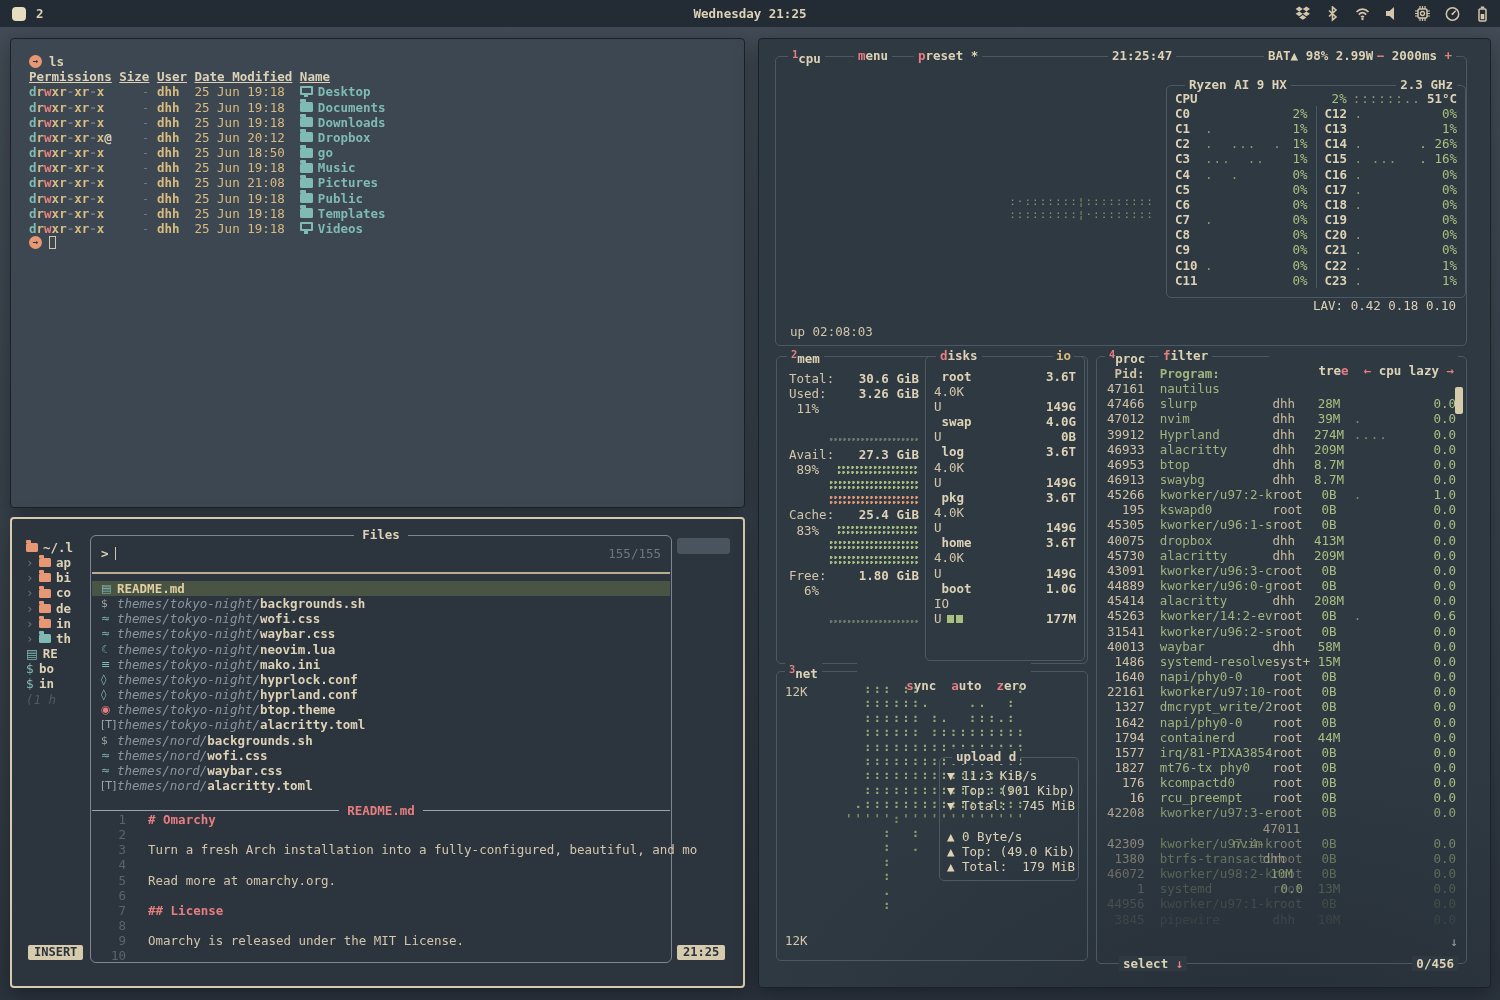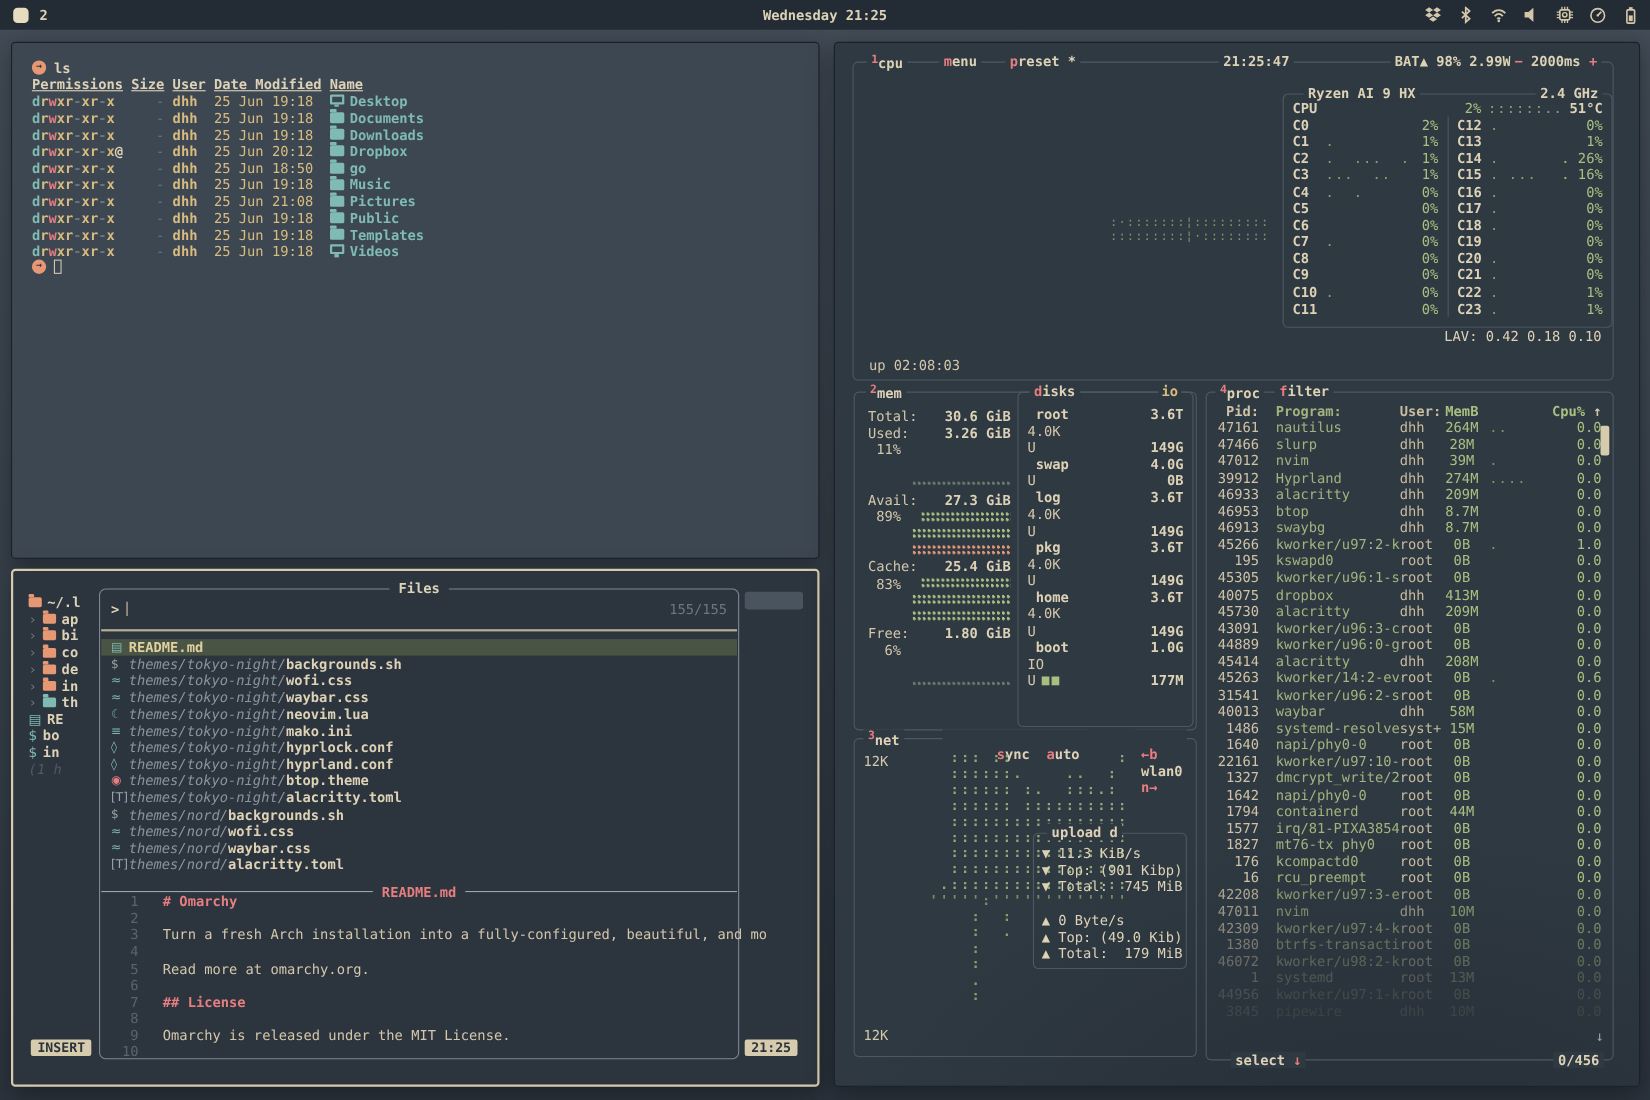--- a/index.html
+++ b/index.html
@@ -268,21 +268,21 @@
     <div class="btitle" style="left:488px"><span>BAT▲ 98% 2.99W</span></div>
     <div class="btitle" style="right:10px;left:auto"><span class="hot">−</span> <span>2000ms</span> <span class="hot">+</span></div>
 
     <div class="cpu-graph">
         <div>:·:::::::¦:::::::::</div>
         <div>:::::::::¦·::::::::</div>
       </div>
 
     <div class="ryzen">
       <div class="btitle" style="left:18px"><span>Ryzen AI 9 HX</span></div>
-      <div class="ry-freq">2.4 GHz</div>
+      <div class="ry-freq">2.3 GHz</div>
       <div class="corehead">
         <span class="cname" style="width:auto">CPU</span>
         <span style="margin-left:auto" class="greenc">2%</span>
         <span class="cdots" style="flex:none;padding:0 6px">::::::..</span>
         <span class="creamb">51°C</span>
       </div>
       <div class="coregrid">
           <div class="corerow">
             <div class="corecell"><span class="cname">C0</span><span class="cdots"></span><span class="cpct">2%</span></div>
             <div class="corecell rt"><span class="cname">C12</span><span class="cdots">.</span><span class="cpct">0%</span></div>
@@ -381,45 +381,43 @@
           <div class="drow"><span>U</span><span style="margin-left: 5px;"><span class="ioblk"></span><span class="ioblk"></span></span><span class="dval">177M</span></div>
         </div>
     </div>
   </div>
 
   <div class="bbox net-box">
     <div class="btitle" style="left:8px"><sup>3</sup><span>net</span></div>
     <div class="net-title-extra">
       <span><span class="hot">s</span>ync</span>  <span><span class="hot">a</span>uto</span>  <span><span class="hot">z</span>ero</span>
     </div>
-    <div class="net-iface">
-      <span class="hot">←b</span>
-      <span>wlan0</span>
-      <span class="hot">n→</span>
-    </div>
     <div class="axis12k" style="top:12px">12K</div>
     <div class="axis12k" style="bottom:12px">12K</div>
     <div class="ngraph"><div>  ::: ::          :</div><div>  ::::::.    ..  :</div><div>  :::::: :.  :::.:</div><div>  :::::: ::::::::::</div><div>  :::::::::::::::::</div><div>  :::::::::::::::::</div><div>  :::::::::::::::::</div><div>  :::::::::::::::::</div><div> .:::::::::::::::::</div><div class="base">''''':'''''''''''''</div><div class="up">    :  :</div><div class="up">    :  .</div><div class="up">    :</div><div class="up">    :</div><div class="up">    .</div><div class="up">    :</div></div>
     <div class="netinfo">
       <div class="btitle" style="left:12px">upload d</div>
       <div style="padding-top:10px">
           <div class="nirow">▼ 11.3 KiB/s</div>
           <div class="nirow">▼ Top: (901 Kibp)</div>
           <div class="nirow">▼ Total:  745 MiB</div>
           <div class="nirow"></div>
           <div class="nirow">▲ 0 Byte/s</div>
           <div class="nirow">▲ Top: (49.0 Kib)</div>
           <div class="nirow">▲ Total:  179 MiB</div>
         </div>
     </div>
   </div>
 
   <div class="bbox proc-box">
     <div class="btitle" style="left:8px"><sup>4</sup><span>proc</span></div>
     <div class="btitle" style="left:62px"><span class="hot">f</span>ilter</div>
+    <div class="proc-title-r">
+      <span>tre<span class="hot">e</span></span>  <span><span class="hot">←</span> cpu lazy <span class="hot">→</span></span>
+    </div>
     <div class="prochead"><span class="ppid">Pid:</span><span class="pprog"> Program:</span><span class="puser">User:</span><span class="pmem">MemB</span><span class="pdots"></span><span class="pcpu">Cpu%</span><span style="color: rgb(211, 198, 170);"> ↑</span></div>
     <div class="procrows">
         <div class="procrow"><span class="ppid">47161</span><span class="pprog"> nautilus</span><span class="puser">dhh</span><span class="pmem">264M</span><span class="pdots">..</span><span class="pcpu">0.0</span></div>
         <div class="procrow"><span class="ppid">47466</span><span class="pprog"> slurp</span><span class="puser">dhh</span><span class="pmem">28M</span><span class="pdots"></span><span class="pcpu">0.0</span></div>
         <div class="procrow"><span class="ppid">47012</span><span class="pprog"> nvim</span><span class="puser">dhh</span><span class="pmem">39M</span><span class="pdots">.</span><span class="pcpu">0.0</span></div>
         <div class="procrow"><span class="ppid">39912</span><span class="pprog"> Hyprland</span><span class="puser">dhh</span><span class="pmem">274M</span><span class="pdots">....</span><span class="pcpu">0.0</span></div>
         <div class="procrow"><span class="ppid">46933</span><span class="pprog"> alacritty</span><span class="puser">dhh</span><span class="pmem">209M</span><span class="pdots"></span><span class="pcpu">0.0</span></div>
         <div class="procrow"><span class="ppid">46953</span><span class="pprog"> btop</span><span class="puser">dhh</span><span class="pmem">8.7M</span><span class="pdots"></span><span class="pcpu">0.0</span></div>
         <div class="procrow"><span class="ppid">46913</span><span class="pprog"> swaybg</span><span class="puser">dhh</span><span class="pmem">8.7M</span><span class="pdots"></span><span class="pcpu">0.0</span></div>
         <div class="procrow"><span class="ppid">45266</span><span class="pprog"> kworker/u97:2-kc</span><span class="puser">root</span><span class="pmem">0B</span><span class="pdots">.</span><span class="pcpu">1.0</span></div>
@@ -437,21 +435,21 @@
         <div class="procrow"><span class="ppid">1640</span><span class="pprog"> napi/phy0-0</span><span class="puser">root</span><span class="pmem">0B</span><span class="pdots"></span><span class="pcpu">0.0</span></div>
         <div class="procrow"><span class="ppid">22161</span><span class="pprog"> kworker/u97:10-b</span><span class="puser">root</span><span class="pmem">0B</span><span class="pdots"></span><span class="pcpu">0.0</span></div>
         <div class="procrow"><span class="ppid">1327</span><span class="pprog"> dmcrypt_write/25</span><span class="puser">root</span><span class="pmem">0B</span><span class="pdots"></span><span class="pcpu">0.0</span></div>
         <div class="procrow"><span class="ppid">1642</span><span class="pprog"> napi/phy0-0</span><span class="puser">root</span><span class="pmem">0B</span><span class="pdots"></span><span class="pcpu">0.0</span></div>
         <div class="procrow"><span class="ppid">1794</span><span class="pprog"> containerd</span><span class="puser">root</span><span class="pmem">44M</span><span class="pdots"></span><span class="pcpu">0.0</span></div>
         <div class="procrow"><span class="ppid">1577</span><span class="pprog"> irq/81-PIXA3854:</span><span class="puser">root</span><span class="pmem">0B</span><span class="pdots"></span><span class="pcpu">0.0</span></div>
         <div class="procrow"><span class="ppid">1827</span><span class="pprog"> mt76-tx phy0</span><span class="puser">root</span><span class="pmem">0B</span><span class="pdots"></span><span class="pcpu">0.0</span></div>
         <div class="procrow"><span class="ppid">176</span><span class="pprog"> kcompactd0</span><span class="puser">root</span><span class="pmem">0B</span><span class="pdots"></span><span class="pcpu">0.0</span></div>
         <div class="procrow"><span class="ppid">16</span><span class="pprog"> rcu_preempt</span><span class="puser">root</span><span class="pmem">0B</span><span class="pdots"></span><span class="pcpu">0.0</span></div>
         <div class="procrow" style="opacity: 0.78;"><span class="ppid">42208</span><span class="pprog"> kworker/u97:3-ev</span><span class="puser">root</span><span class="pmem">0B</span><span class="pdots"></span><span class="pcpu">0.0</span></div>
-        <div class="procrow" style="opacity: 0.68;"><span class="ppid">47011</span><span class="pprog"> nvim</span><span class="puser">dhh</span><span class="pmem">10M</span><span class="pdots"></span><span class="pcpu">0.0</span></div>
+        <div class="procrow" style="opacity: 0.68; flex-direction: column;"><span class="ppid">47011</span><span class="pprog"> nvim</span><span class="puser">dhh</span><span class="pmem">10M</span><span class="pdots"></span><span class="pcpu">0.0</span></div>
         <div class="procrow" style="opacity: 0.58;"><span class="ppid">42309</span><span class="pprog"> kworker/u97:4-kv</span><span class="puser">root</span><span class="pmem">0B</span><span class="pdots"></span><span class="pcpu">0.0</span></div>
         <div class="procrow" style="opacity: 0.48;"><span class="ppid">1380</span><span class="pprog"> btrfs-transactio</span><span class="puser">root</span><span class="pmem">0B</span><span class="pdots"></span><span class="pcpu">0.0</span></div>
         <div class="procrow" style="opacity: 0.38;"><span class="ppid">46072</span><span class="pprog"> kworker/u98:2-kc</span><span class="puser">root</span><span class="pmem">0B</span><span class="pdots"></span><span class="pcpu">0.0</span></div>
         <div class="procrow" style="opacity: 0.28;"><span class="ppid">1</span><span class="pprog"> systemd</span><span class="puser">root</span><span class="pmem">13M</span><span class="pdots"></span><span class="pcpu">0.0</span></div>
         <div class="procrow" style="opacity: 0.18;"><span class="ppid">44956</span><span class="pprog"> kworker/u97:1-kc</span><span class="puser">root</span><span class="pmem">0B</span><span class="pdots"></span><span class="pcpu">0.0</span></div>
         <div class="procrow" style="opacity: 0.12;"><span class="ppid">3845</span><span class="pprog"> pipewire</span><span class="puser">dhh</span><span class="pmem">10M</span><span class="pdots"></span><span class="pcpu">0.0</span></div>
       </div>
     <div class="procscroll"></div>
     <div class="procdown">↓</div>
     <div class="selectbar"><span>select</span> <span class="hot">↓</span></div>

